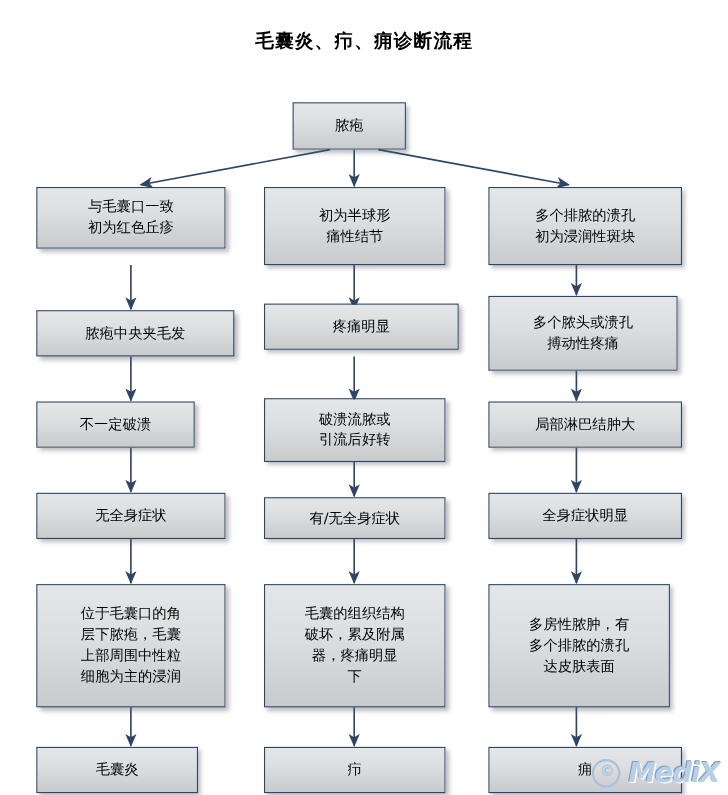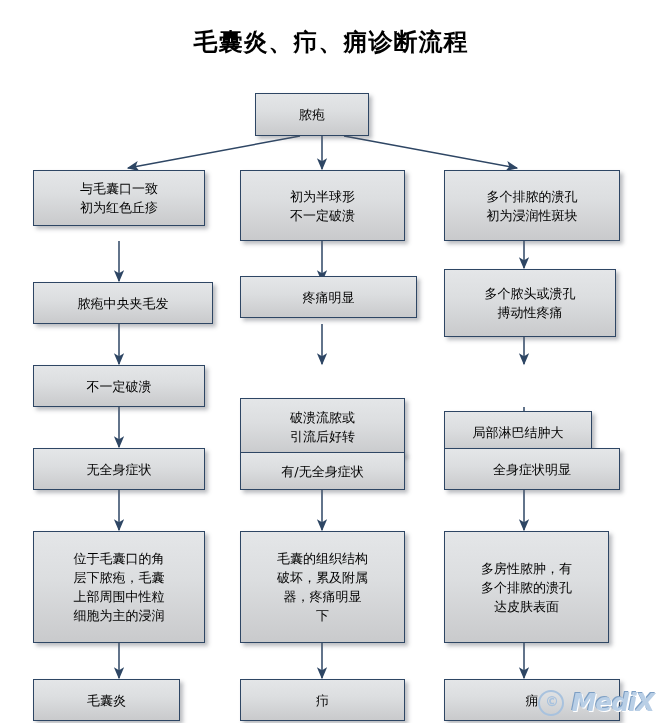--- a/index.html
+++ b/index.html
@@ -21,21 +21,21 @@
     width: 662px;
     height: 723px;
   }
 
   #page-title {
     position: absolute;
     left: 0;
     top: 26px;
     width: 662px;
     text-align: center;
-    font-size: 24px;
+    font-size: 17px;
     font-weight: bold;
     color: #000000;
     letter-spacing: 1px;
     font-family: "DejaVu Sans", "Liberation Sans", sans-serif;
   }
 
   .node {
     position: absolute;
     box-sizing: border-box;
     border: 1px solid #2e4664;
@@ -122,50 +122,50 @@
       <path d="M322,643 L322,678"></path>
 
       <path d="M524,241 L524,268"></path>
       <path d="M524,337 L524,364"></path>
       <path d="M524,407 L524,447"></path>
       <path d="M524,490 L524,530"></path>
       <path d="M524,643 L524,678"></path>
     </g>
   </svg>
 
-  <div class="node" style="left:255px; top:93px; width:114px; height:43px;">脓疱</div>
+  <div class="node" style="left:266px; top:93px; width:103px; height:43px;">脓疱</div>
 
   <div class="node" style="left:33px; top:170px; width:172px; height:56px;">与毛囊口一致
 初为红色丘疹</div>
   <div class="node" style="left:33px; top:282px; width:180px; height:42px;">脓疱中央夹毛发</div>
-  <div class="node" style="left:33px; top:365px; width:172px; height:42px;">不一定破溃</div>
+  <div class="node" style="left:33px; top:365px; width:144px; height:42px;">不一定破溃</div>
   <div class="node" style="left:33px; top:448px; width:172px; height:42px;">无全身症状</div>
   <div class="node" style="left:33px; top:531px; width:172px; height:112px;">位于毛囊口的角
 层下脓疱，毛囊
 上部周围中性粒
 细胞为主的浸润</div>
   <div class="node" style="left:33px; top:679px; width:147px; height:42px;">毛囊炎</div>
 
   <div class="node" style="left:240px; top:170px; width:165px; height:71px;">初为半球形
-不一定破溃</div>
+痛性结节</div>
   <div class="node" style="left:240px; top:276px; width:177px; height:42px;">疼痛明显</div>
-  <div class="node" style="left:240px; top:362px; width:165px; height:58px;margin-top:36px;">破溃流脓或
+  <div class="node" style="left:240px; top:362px; width:165px; height:58px;">破溃流脓或
 引流后好转</div>
   <div class="node" style="left:240px; top:452px; width:165px; height:38px;">有/无全身症状</div>
   <div class="node" style="left:240px; top:531px; width:165px; height:112px;">毛囊的组织结构
 破坏，累及附属
 器，疼痛明显
 下</div>
   <div class="node" style="left:240px; top:679px; width:165px; height:42px;">疖</div>
 
   <div class="node" style="left:444px; top:170px; width:176px; height:71px;">多个排脓的溃孔
 初为浸润性斑块</div>
   <div class="node" style="left:444px; top:269px; width:172px; height:68px;">多个脓头或溃孔
 搏动性疼痛</div>
-  <div class="node" style="left:444px; top:365px; width:148px; height:42px;margin-top:46px;">局部淋巴结肿大</div>
+  <div class="node" style="left:444px; top:365px; width:176px; height:42px;">局部淋巴结肿大</div>
   <div class="node" style="left:444px; top:448px; width:176px; height:42px;">全身症状明显</div>
   <div class="node" style="left:444px; top:531px; width:165px; height:112px;">多房性脓肿，有
 多个排脓的溃孔
 达皮肤表面</div>
   <div class="node" style="left:444px; top:679px; width:176px; height:42px;">痈</div>
 
   <div id="watermark">
     <span class="wm-c">©</span>
     <span>MediX</span>
   </div>

